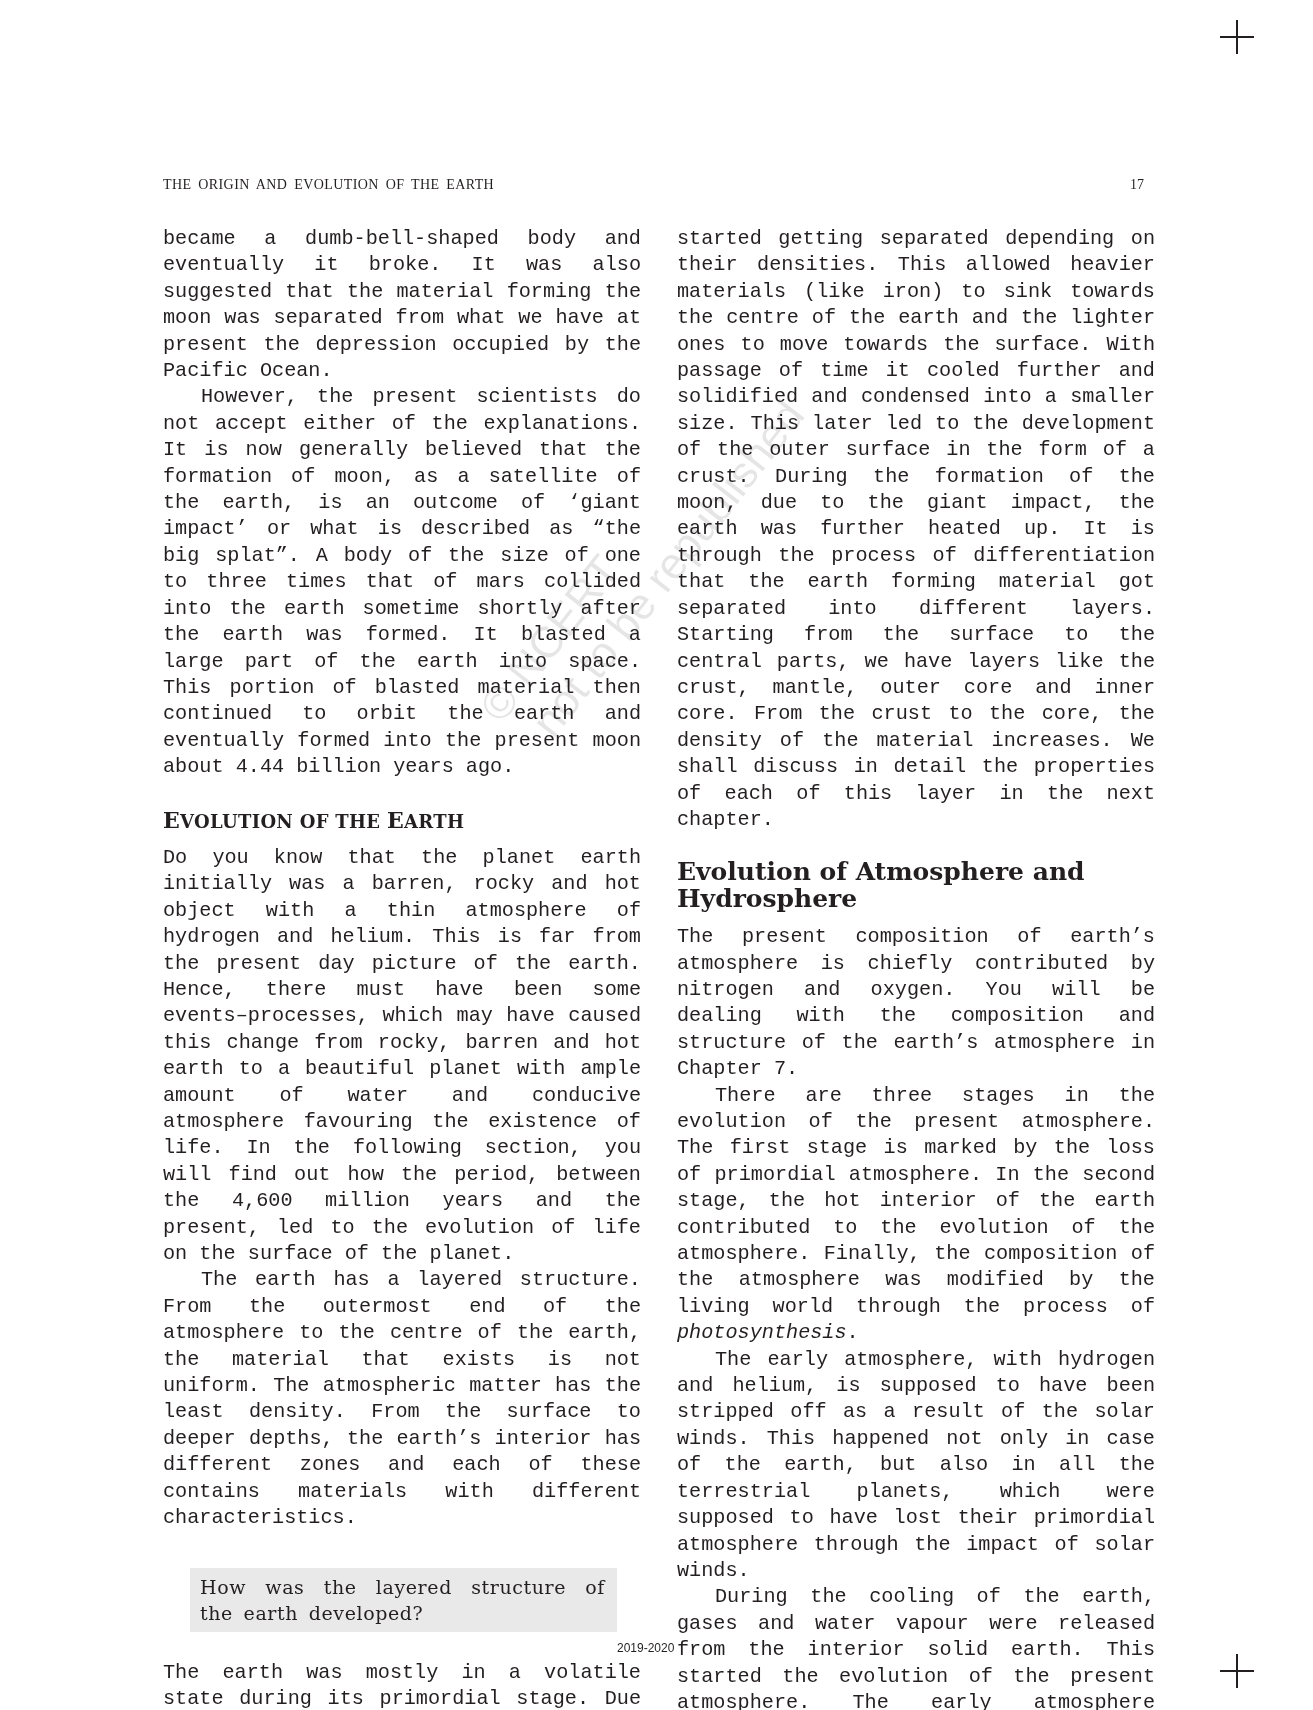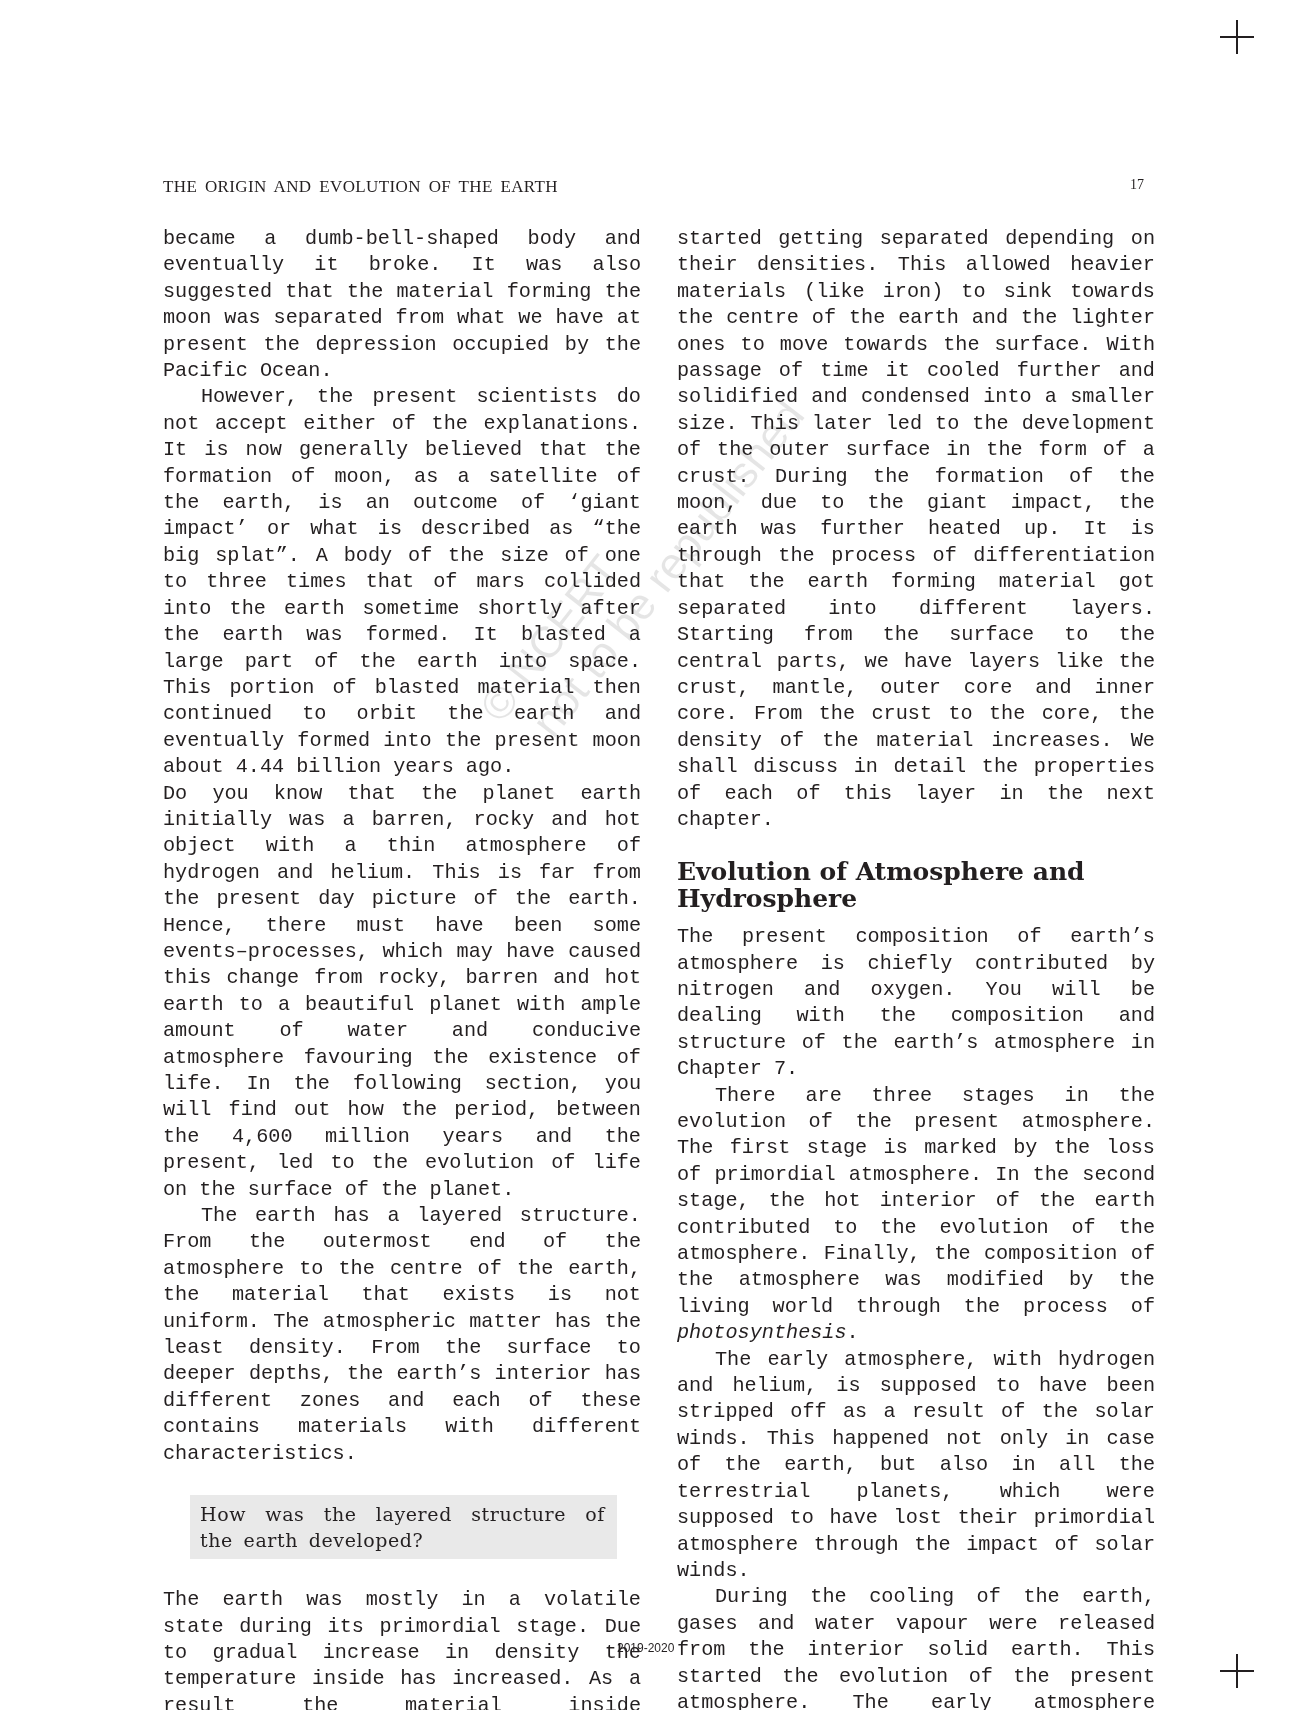--- a/index.html
+++ b/index.html
@@ -5,35 +5,35 @@
   html, body { margin:0; padding:0; background:#ffffff; }
   body { width:1313px; height:1710px; position:relative; overflow:hidden; color:#231f20;
          font-family:"DejaVu Serif","Liberation Serif",serif; }
   .crop { position:absolute; width:34px; height:34px; }
   .crop::before { content:""; position:absolute; left:16px; top:0; width:2px; height:34px; background:#231f20; }
   .crop::after  { content:""; position:absolute; left:0; top:16px; width:34px; height:2px; background:#231f20; }
   .crop-top { left:1220px; top:20px; }
   .crop-bottom { left:1220px; top:1654px; }
 
   .running-head { position:absolute; left:163px; top:177px; font-family:"Liberation Serif",serif;
-        font-size:17px; letter-spacing:0.4px; word-spacing:3px; }
+        font-size:14px; letter-spacing:0.4px; word-spacing:3px; }
   .page-num { position:absolute; left:1130px; top:177px; font-family:"Liberation Serif",serif; font-size:14px; }
 
   .col { position:absolute; top:226px; width:478px; font-size:20.2px; line-height:26.4px; }
   .col-left { left:163px; }
   .col-right { left:677px; }
   .col p { margin:0; text-align:justify; hyphens:none;font-family:Liberation Mono, monospace; }
   .col p.indent { text-indent:38px; }
   .col p.line { text-align-last:justify; }
 
   .sc-heading { font-weight:bold; font-size:18px; margin:26px 0 10px 0; letter-spacing:0.3px; }
   .sc-heading .cap { font-size:22px; }
   .sub-heading { font-weight:bold; font-size:25px; margin:26px 0 12px 0; }
 
-  .question-box { background:#e9e9e9; margin:28px 24px 28px 27px; padding:6px 12px 6px 10px;
+  .question-box { background:#e9e9e9; margin:36px 24px 28px 27px; padding:6px 12px 6px 10px;
         font-size:19px; line-height:26px; letter-spacing:0.6px; word-spacing:4px; text-align:justify; }
 
   .footer-year { position:absolute; left:617px; top:1641px; font-family:"Liberation Sans",sans-serif; font-size:12px; }
 
   .watermark { position:absolute; left:470px; top:700px; width:430px; transform:rotate(-52deg);
         transform-origin:left top; color:rgba(0,0,0,0.10); font-family:"Liberation Sans",sans-serif;
         font-size:44px; line-height:50px; pointer-events:none; white-space:nowrap; }
   .watermark div { position:relative; }
   .watermark .wm2 { left:20px; }
   em { font-style:italic; }
@@ -49,20 +49,21 @@
 
 <div class="watermark">
   <div>© NCERT</div>
   <div class="wm2">not to be republished</div>
 </div>
 
 <div class="col col-left">
   <p>became a dumb-bell-shaped body and eventually it broke. It was also suggested that the material forming the moon was separated from what we have at present the depression occupied by the Pacific Ocean.</p>
   <p class="indent">However, the present scientists do not accept either of the explanations. It is now generally believed that the formation of moon, as a satellite of the earth, is an outcome of ‘giant impact’ or what is described as “the big splat”. A body of the size of one to three times that of mars collided into the earth sometime shortly after the earth was formed. It blasted a large part of the earth into space. This portion of blasted material then continued to orbit the earth and eventually formed into the present moon about 4.44 billion years ago.</p>
 
+  <div class="sc-heading"><span class="cap">E</span><span>VOLUTION OF THE </span><span class="cap">E</span><span>ARTH</span></div>
 
   <p>Do you know that the planet earth initially was a barren, rocky and hot object with a thin atmosphere of hydrogen and helium. This is far from the present day picture of the earth. Hence, there must have been some events–processes, which may have caused this change from rocky, barren and hot earth to a beautiful planet with ample amount of water and conducive atmosphere favouring the existence of life. In the following section, you will find out how the period, between the 4,600 million years and the present, led to the evolution of life on the surface of the planet.</p>
   <p class="indent">The earth has a layered structure. From the outermost end of the atmosphere to the centre of the earth, the material that exists is not uniform. The atmospheric matter has the least density. From the surface to deeper depths, the earth’s interior has different zones and each of these contains materials with different characteristics.</p>
 
   <div class="question-box">How was the layered structure of the earth developed?</div>
 
   <p class="line">The earth was mostly in a volatile state during its primordial stage. Due to gradual increase in density the temperature inside has increased. As a result the material inside</p>
 </div>
 
 <div class="col col-right">

